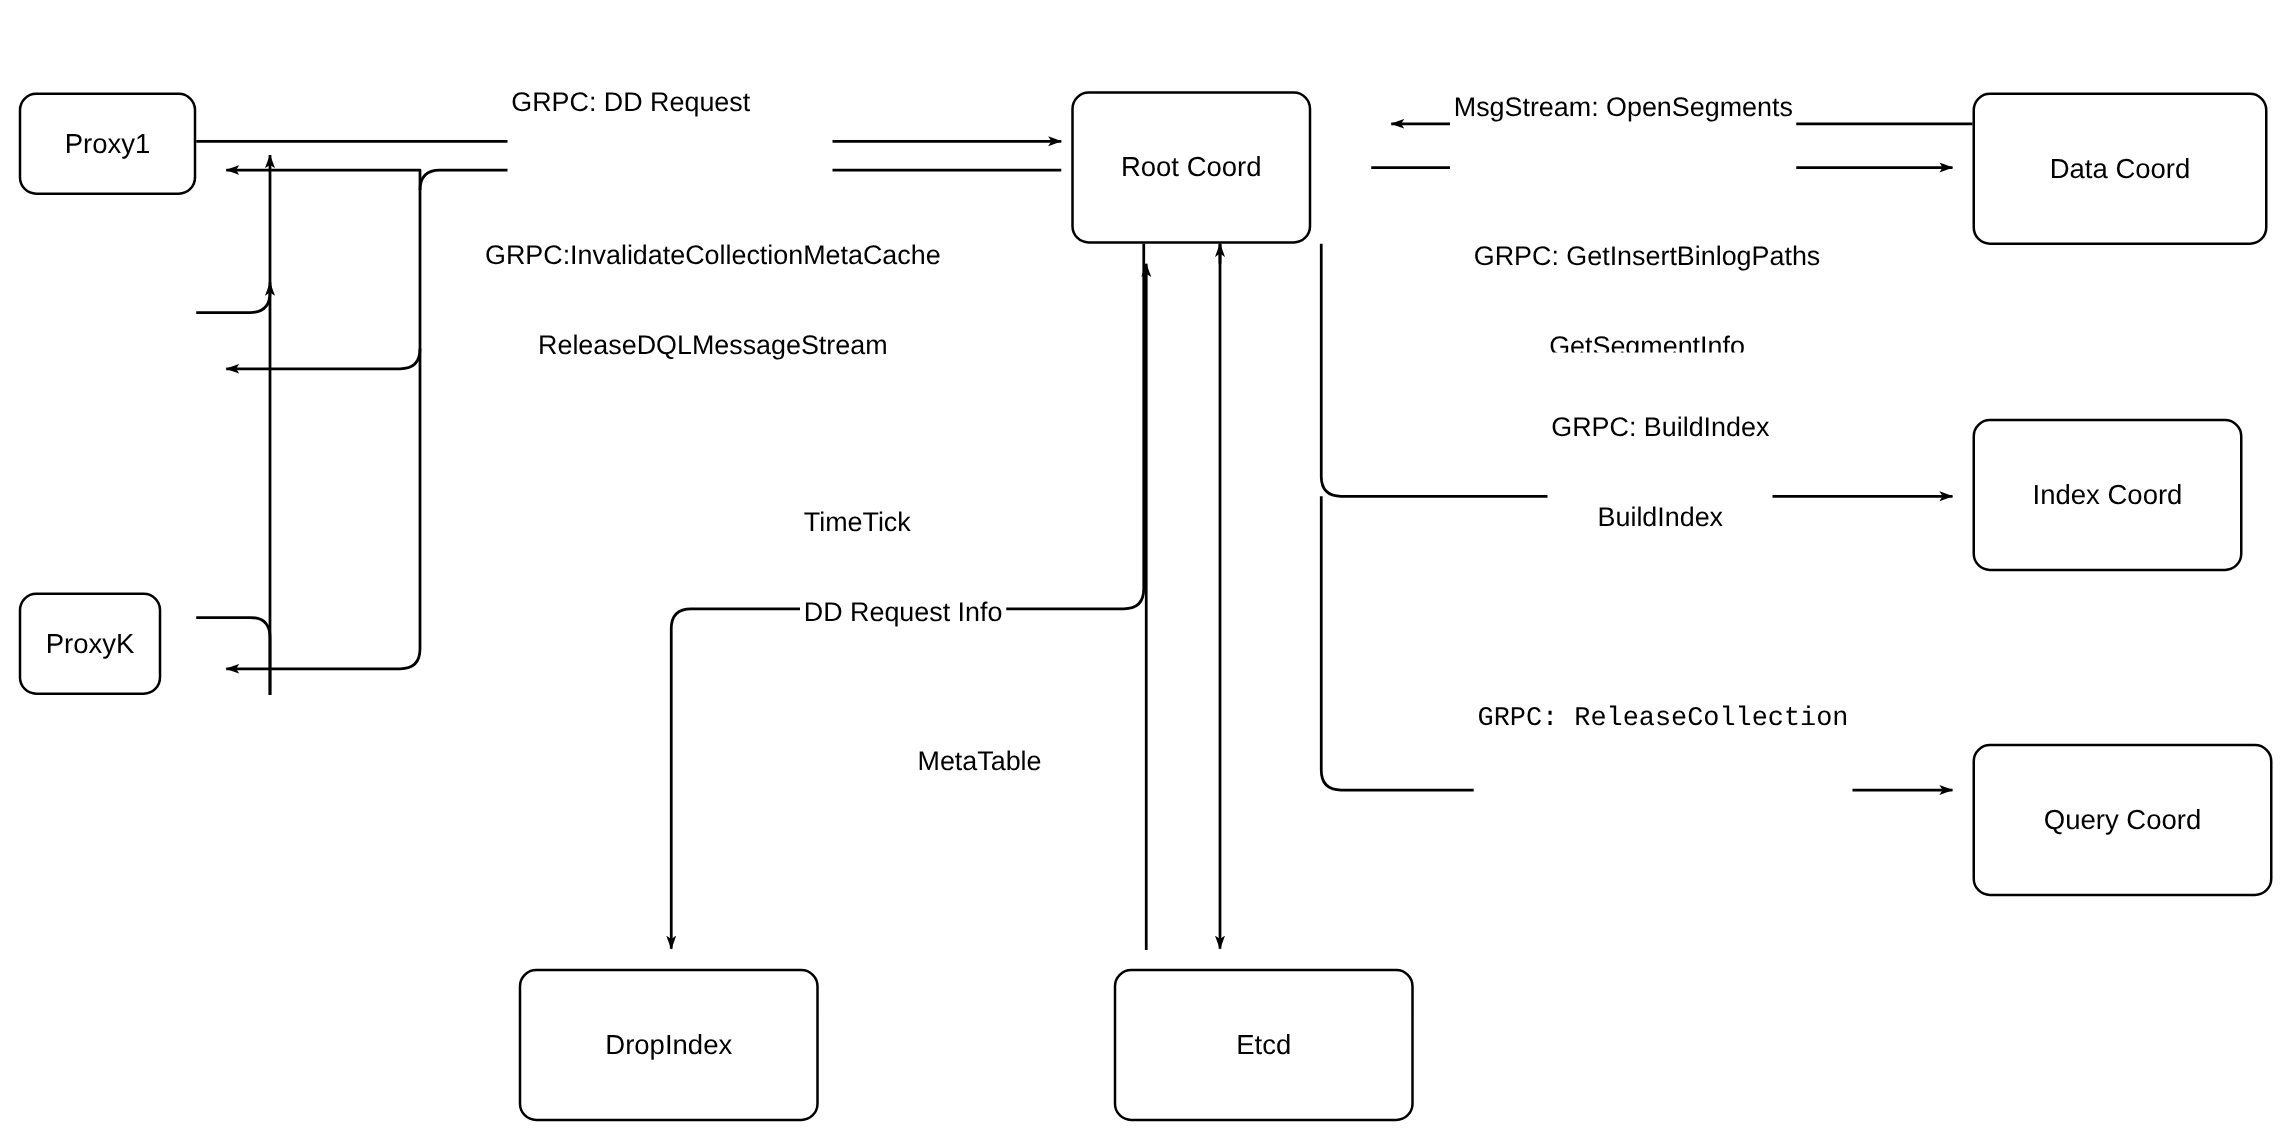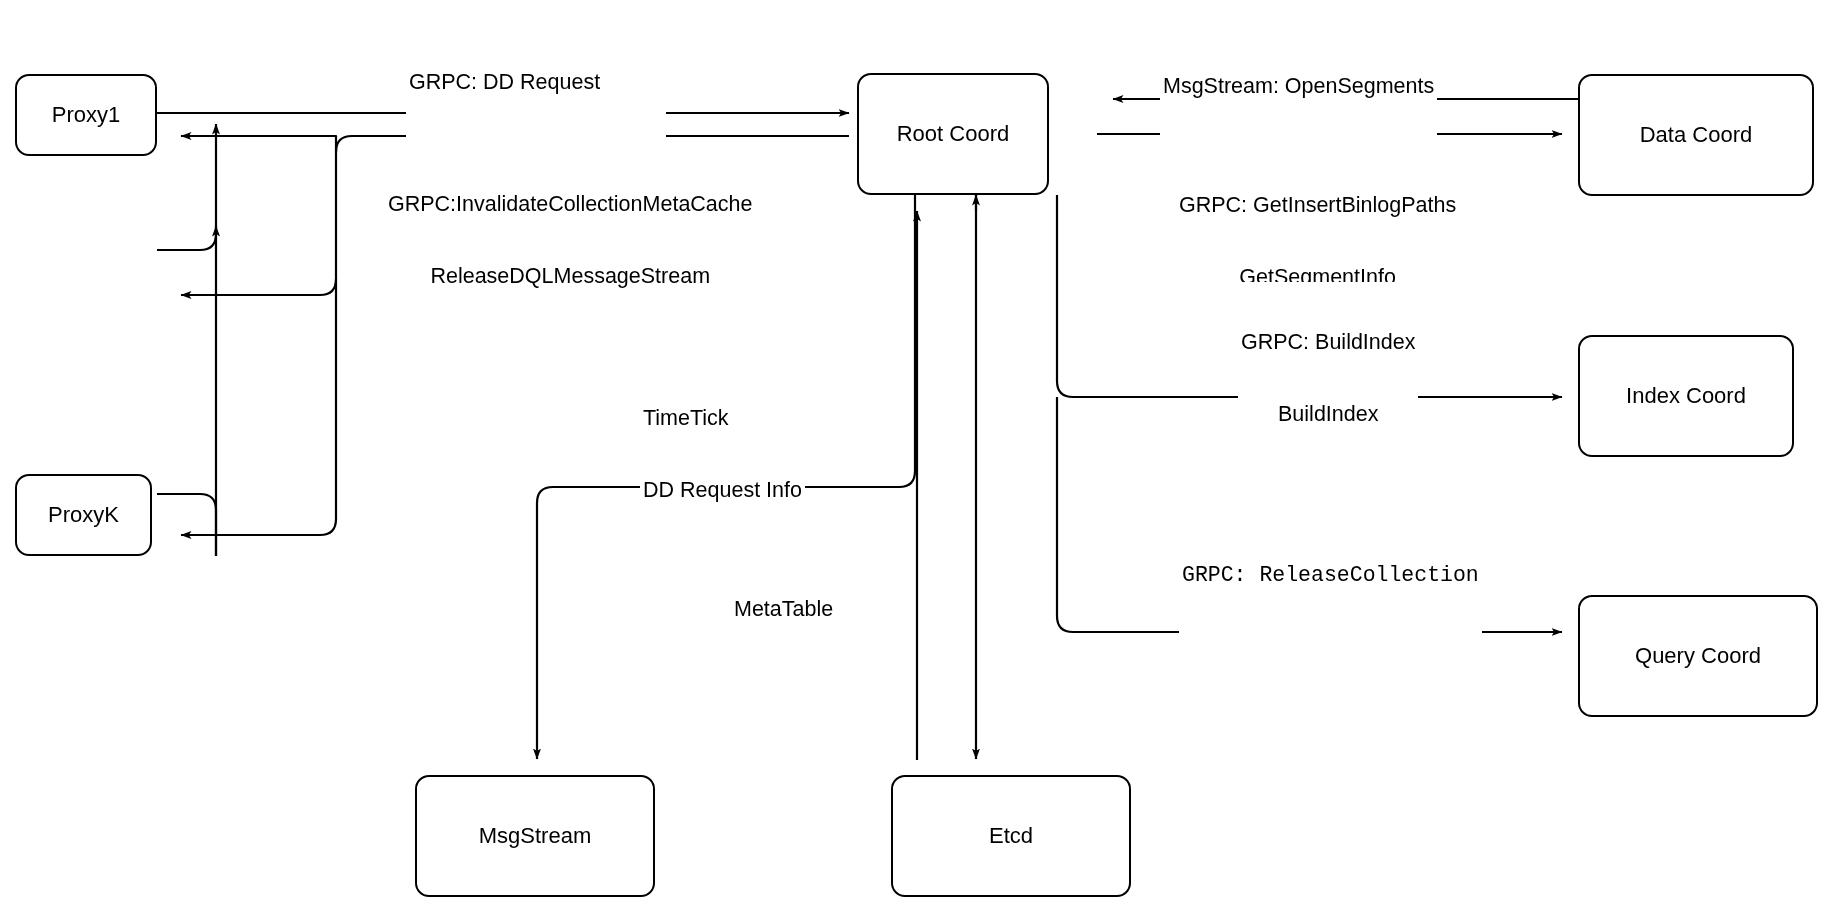--- a/index.html
+++ b/index.html
@@ -97,42 +97,42 @@
       <path d="M976,195 L976,759" marker-end="url(#arrow)"></path>
       <path d="M976,211 L976,195" marker-end="url(#arrow)"></path>
     </g>
   </svg>
 
   <div class="node-box" style="left:15px; top:74px; width:142px; height:82px;border-radius:14px;">
     <span class="node-label">Proxy1</span>
   </div>
 
 
-  <div class="node-box" style="left:15px; top:474px; width:137px; height:82px;">
+  <div class="node-box" style="left:15px; top:474px; width:114px; height:82px;">
     <span class="node-label">ProxyK</span>
   </div>
 
   <div class="node-box" style="left:857px; top:73px; width:192px; height:122px;">
     <span class="node-label">Root Coord</span>
   </div>
 
   <div class="node-box" style="left:1578px; top:74px; width:236px; height:122px;">
     <span class="node-label">Data Coord</span>
   </div>
 
   <div class="node-box" style="left:1578px; top:335px; width:216px; height:122px;">
     <span class="node-label">Index Coord</span>
   </div>
 
   <div class="node-box" style="left:1578px; top:595px; width:240px; height:122px;">
     <span class="node-label">Query Coord</span>
   </div>
 
   <div class="node-box" style="left:415px; top:775px; width:240px; height:122px;">
-    <span class="node-label">MsgStream</span>
+    <span class="node-label">DropIndex</span>
   </div>
 
   <div class="node-box" style="left:857px; top:775px; width:240px; height:122px;margin-left:34px;">
     <span class="node-label">Etcd</span>
   </div>
 
   <div class="edge-label el-left" style="left:406px; top:22px;">
     <div>GRPC: DD Request</div>
     <div style="padding-left:62px;">Timestamp Request</div>
     <div style="padding-left:62px;">AllocTimeStamp</div>

